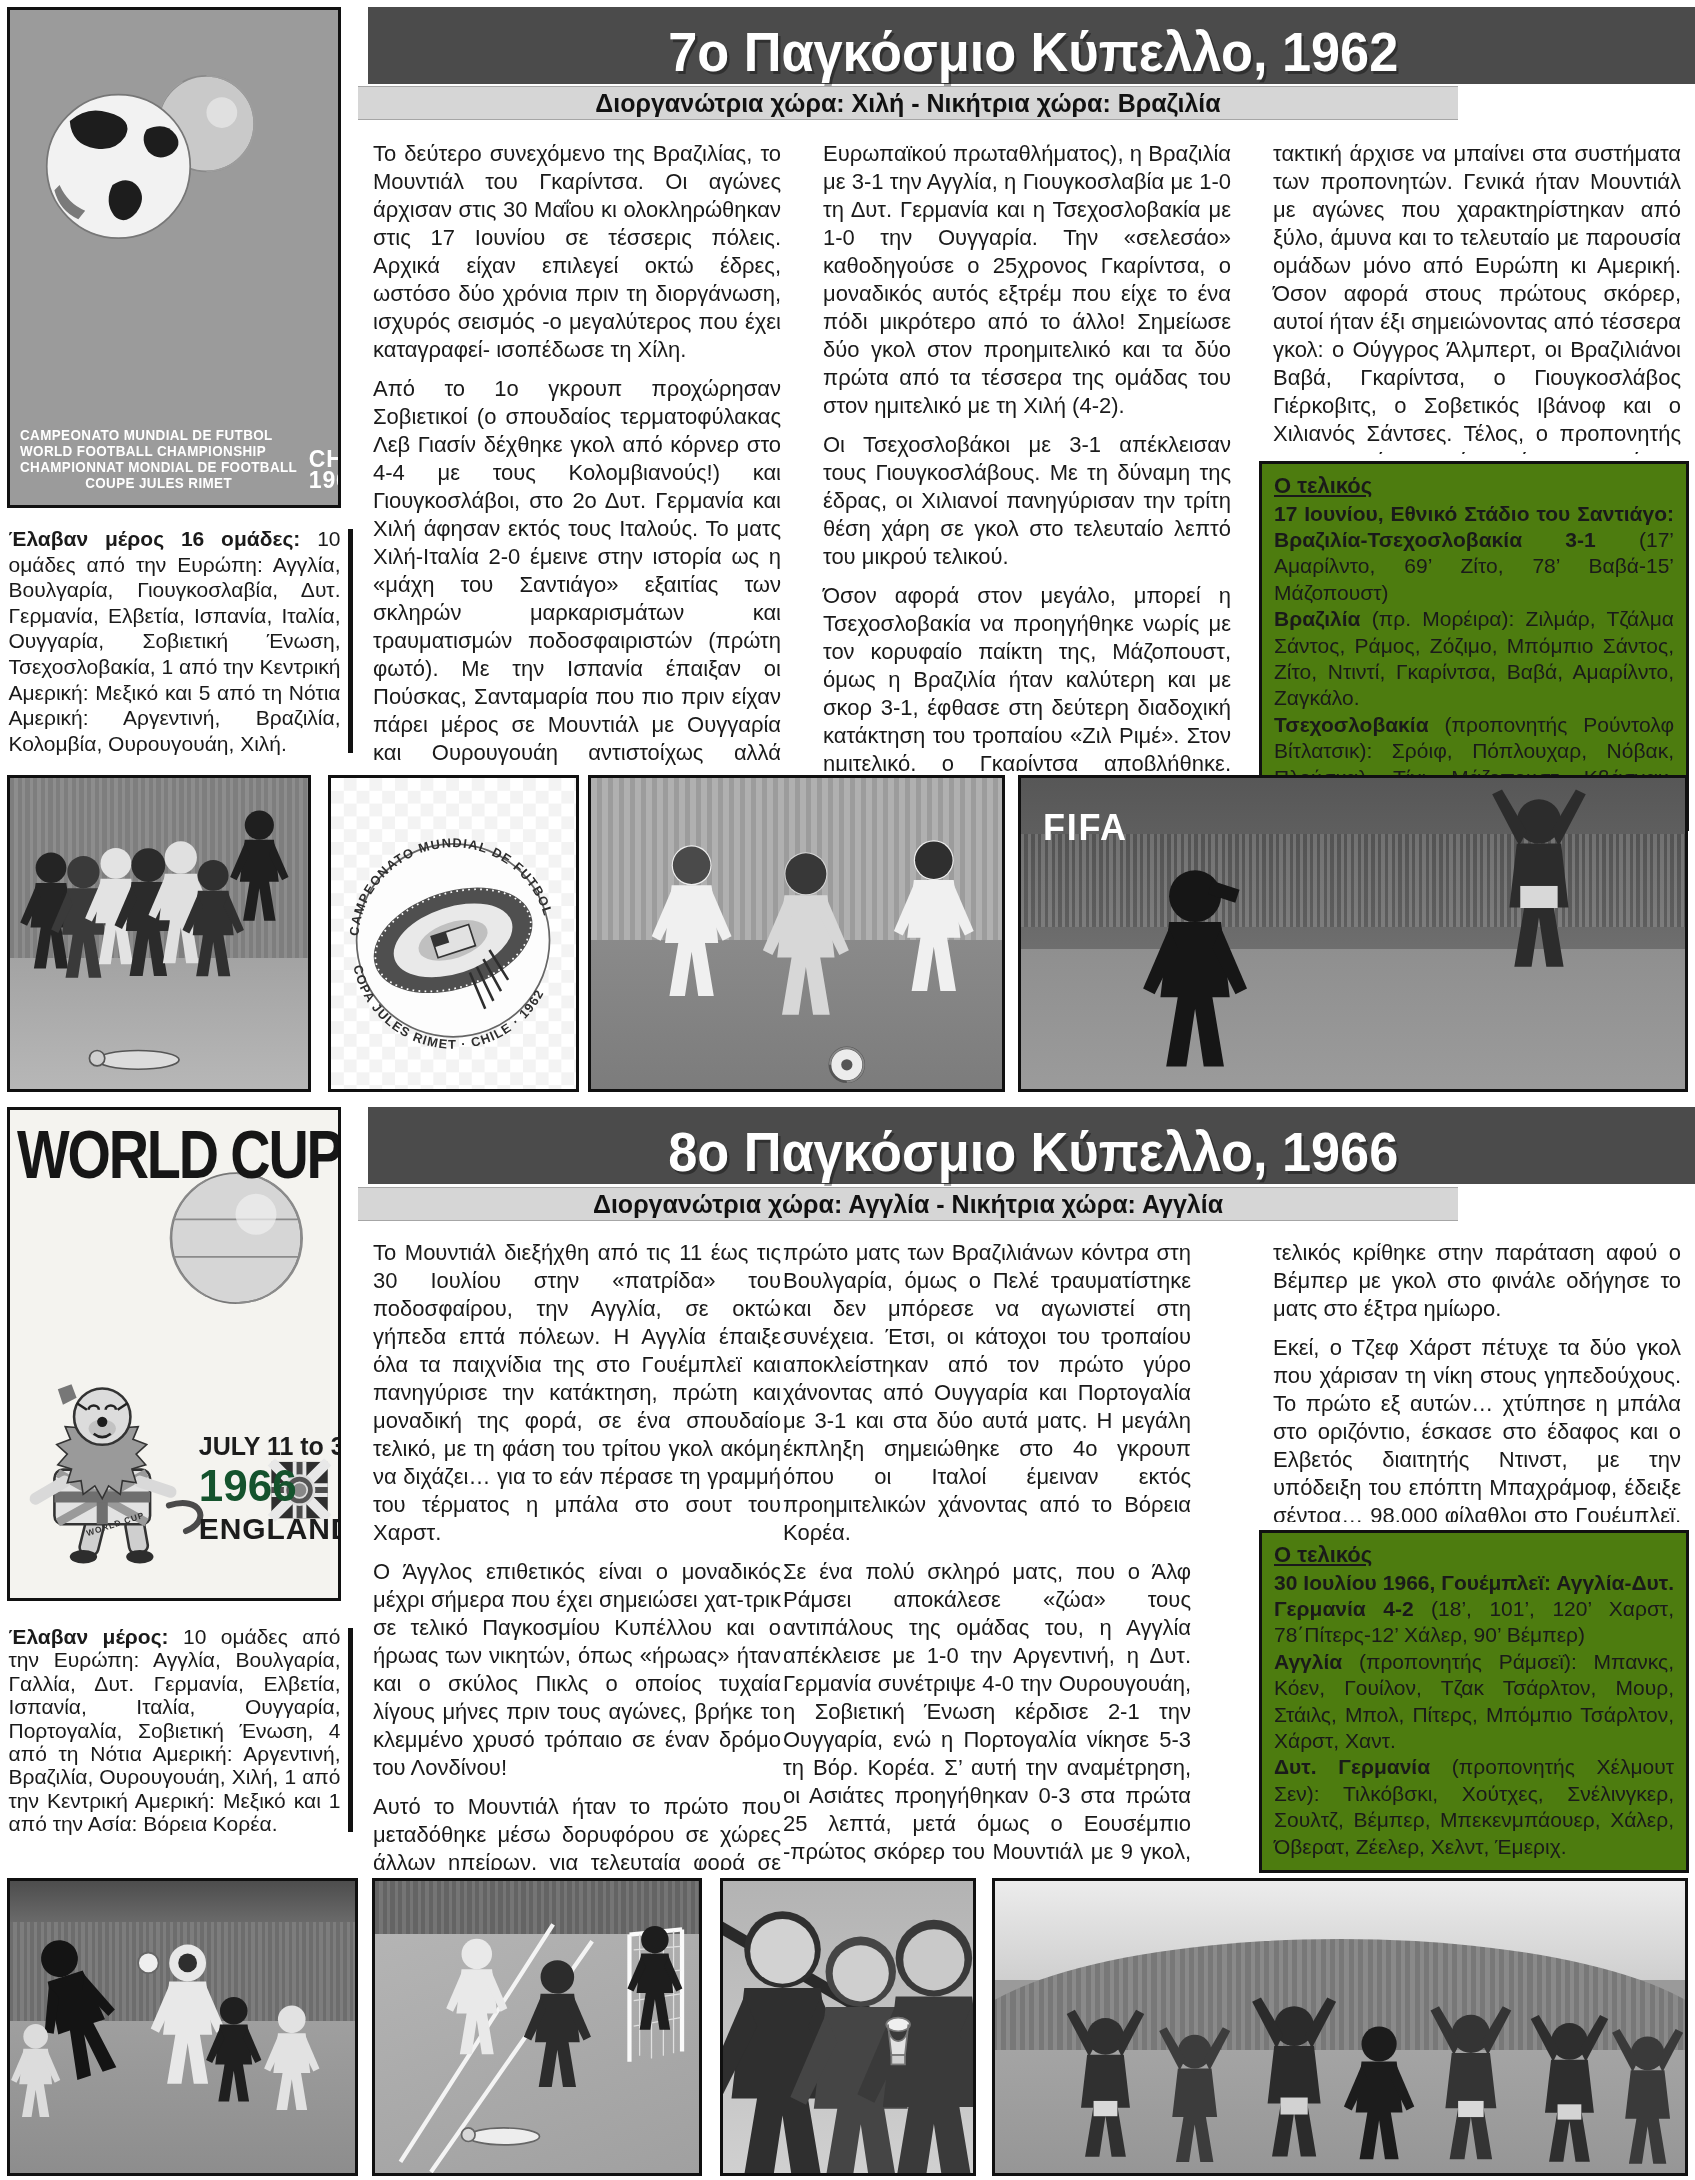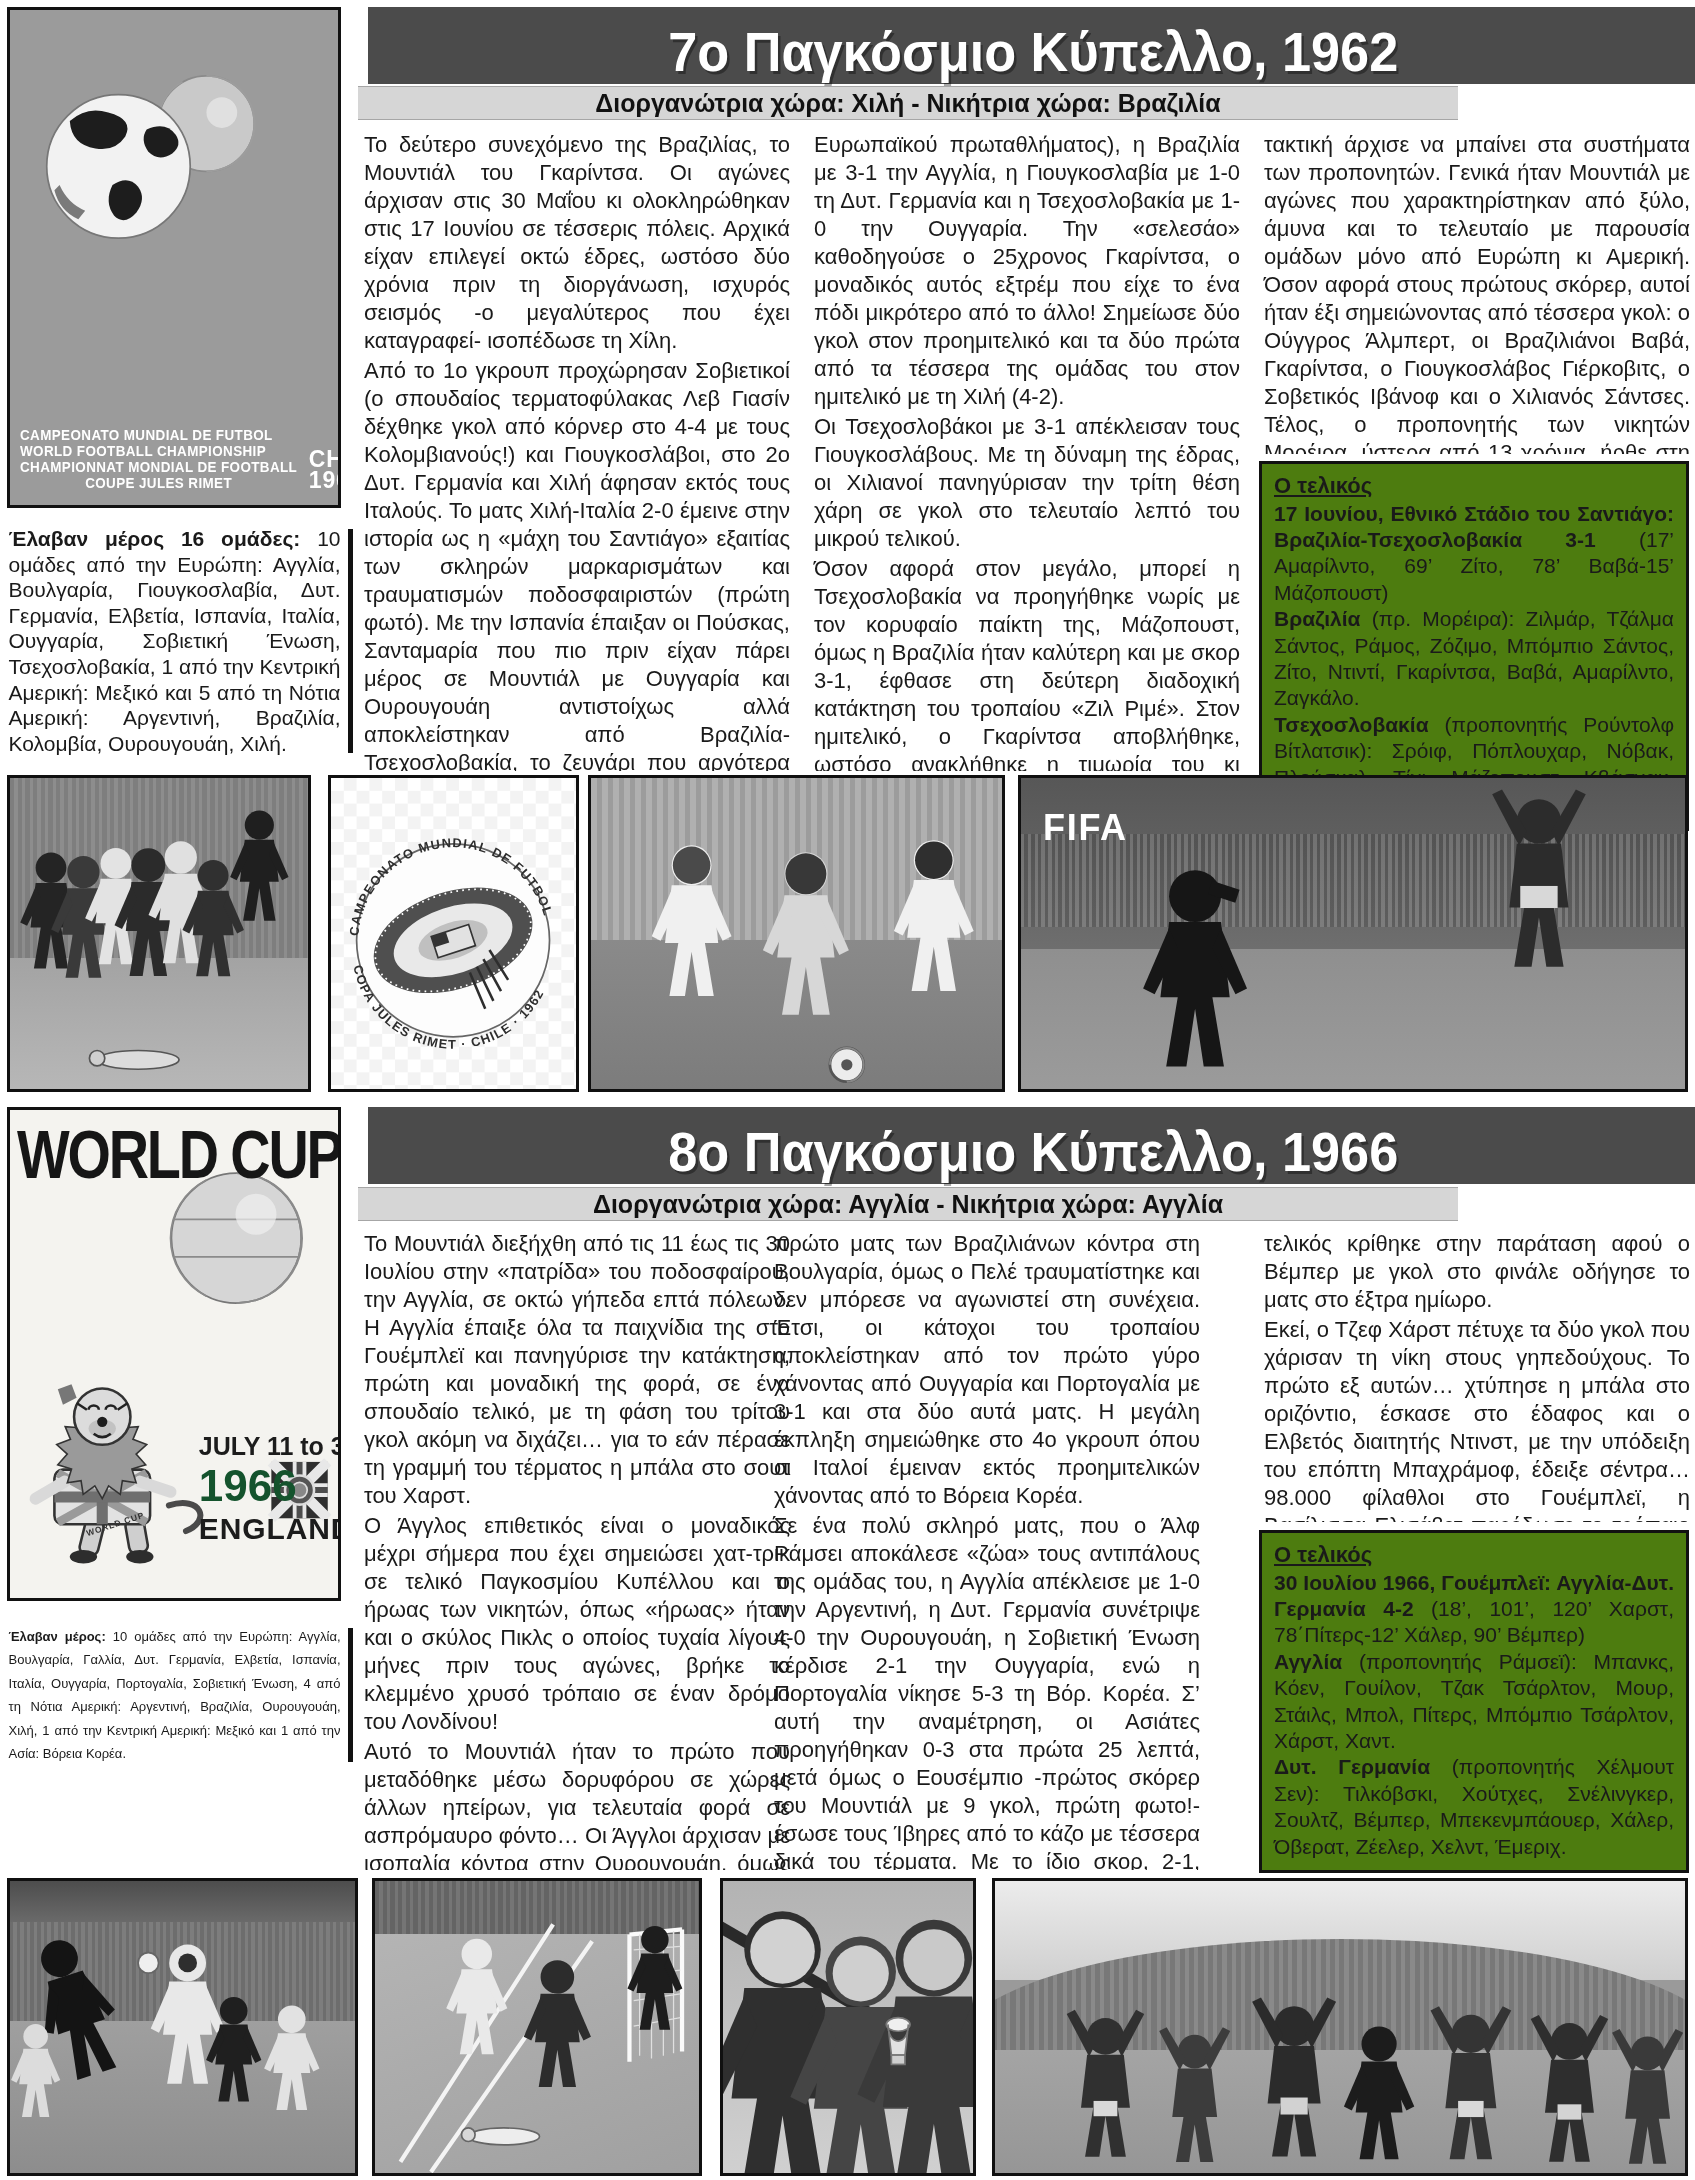--- a/index.html
+++ b/index.html
@@ -9,26 +9,26 @@
   .hbar{position:absolute;left:368px;width:1331px;height:77px;background:#4b4b4b;
         display:flex;align-items:flex-end;justify-content:center;}
   .hbar span{color:#fff;font-size:55px;font-weight:bold;white-space:nowrap;
         transform:scaleX(.95);text-shadow:2.6px 2.6px 0 rgba(0,0,0,.35);}
   .sbar{position:absolute;left:358px;width:1100px;height:32px;background:#d6d6d6;
         border-top:1.7px solid #a6a6a6;border-bottom:1.7px solid #a6a6a6;
         display:flex;align-items:center;justify-content:center;}
   .sbar span{font-size:25px;font-weight:bold;color:#111;}
   
   .col{position:absolute;width:430px;font-size:22px;line-height:28px;text-align:justify;overflow:hidden;}
-  .col p{margin:2px;}
+  .col p{margin:11px;}
   
   .side{position:absolute;left:8.5px;width:332px;font-size:21px;line-height:25.6px;text-align:justify;}
   .side p{margin:0;}
   .side::after{content:"";position:absolute;right:-12px;top:3.4px;bottom:3.4px;width:4.3px;background:#111;}
-  .side66{font-size:13px;line-height:23.4px;}
+  .side66{font-size:21px;line-height:23.4px;}
   
   .finalbox{position:absolute;width:430px;box-sizing:border-box;background:#4d7c0f;
         border:3.4px solid #111;padding:8.5px 12px 10.2px 12px;font-size:21px;line-height:26.4px;text-align:justify;}
   .finalbox p{margin:0;}
   .fb-h{font-weight:bold;text-decoration:underline;font-size:22px;margin-bottom:1.7px;}
   
   .poster{position:absolute;left:6.8px;width:334px;box-sizing:border-box;border:3.4px solid #111;overflow:hidden;}
   .poster62{top:6.8px;height:501px;background:#9b9b9b;}
   .p62cap{position:absolute;left:10.2px;right:8.5px;bottom:13.6px;display:flex;align-items:flex-end;}
   .p62lines{flex:1;color:#fff;font-weight:bold;font-size:14px;line-height:16px;letter-spacing:0.4px;white-space:nowrap;transform:scaleX(.96);transform-origin:left;}

